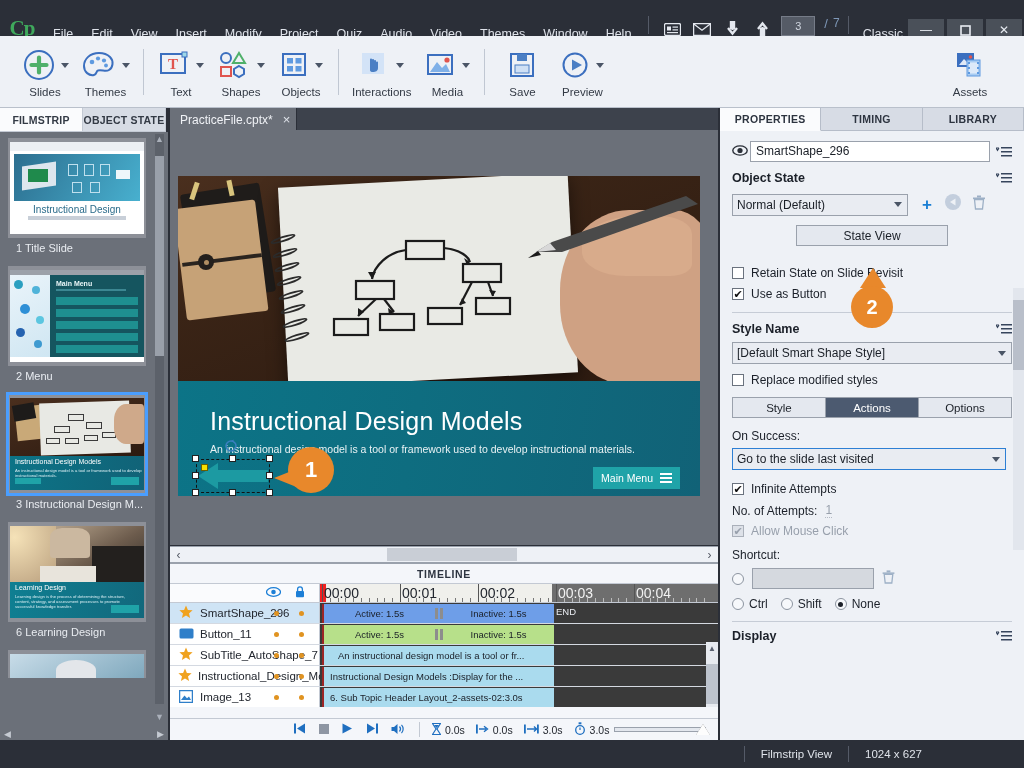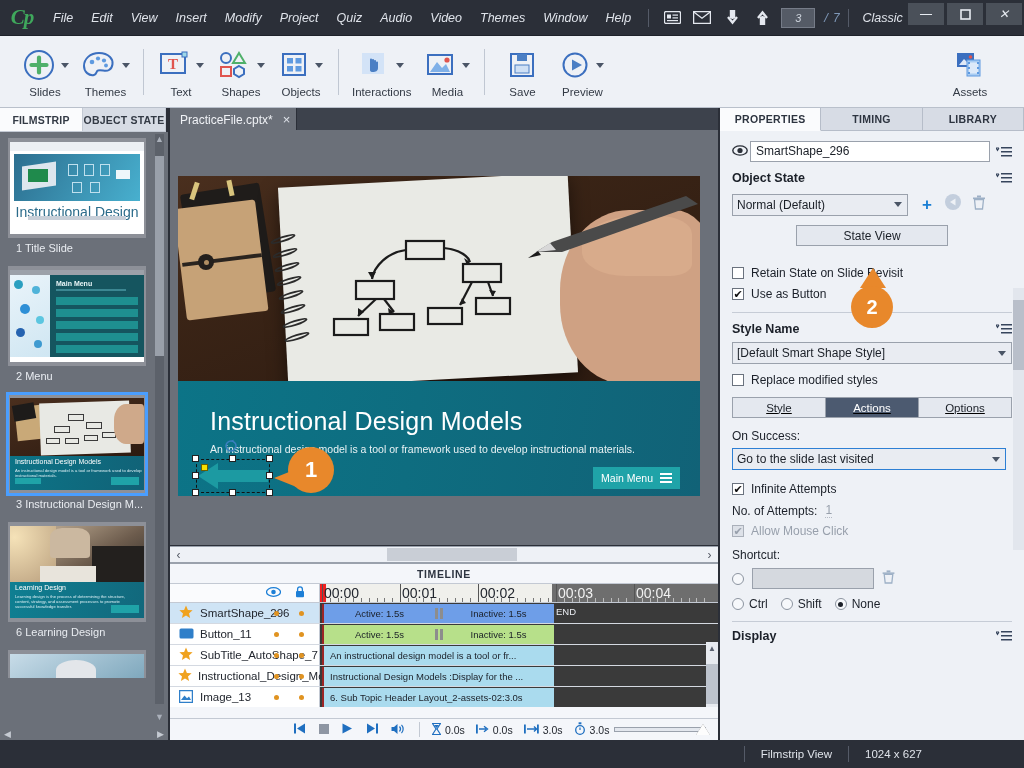--- a/index.html
+++ b/index.html
@@ -5,24 +5,23 @@
   * { box-sizing: border-box; margin: 0; padding: 0; }
   html, body {
     width: 1024px; height: 768px;
     font-family: "Liberation Sans", sans-serif;
     overflow: hidden; background: #2b2f38;
   }
   #app { position: relative; width: 1024px; height: 768px; }
 
   
   .menubar {
-    position: absolute; left: 0; top: 0; width: 1024px; height: 36px;
-    background: #2b2f38; display: flex; align-items: center;
+    position: absolute; left: 0; top: 16px; width: 1024px; height: 36px;
+    background: #2b2f38; display: flex; 
     border-bottom: 1px solid #1e222a;
-    font-style: italic;
   }
   .cp-logo {
     width: 44px; text-align: center; font-size: 21px; font-weight: bold;
     color: #3fa85c; font-family: "Liberation Serif", serif; letter-spacing: -1px;
   }
   .menu-item {
     padding: 0 9px; height: 36px; line-height: 36px; font-size: 12.5px;
     color: #dfe3ea; cursor: default; white-space: nowrap;
   }
   .mb-sep { width: 1px; height: 18px; background: #555b68; margin: 0 8px; }
@@ -303,21 +302,21 @@
     justify-content: center; margin: 0 auto; cursor: default;
   }
   .chk-row { display: flex; align-items: center; gap: 7px; margin-bottom: 7px; font-size: 12px; color: #1b2029; }
   .chkbox {
     width: 12px; height: 12px; border: 1px solid #6a727e; background: #fff;
     display: flex; align-items: center; justify-content: center;
     font-size: 11px; color: #111; line-height: 1;
   }
   .chkbox.disabled { background: #dde1e8; border-color: #aab0ba; color: #98a0ac; }
   .divider { height: 1px; background: #c6ccd6; margin: 11px 0 9px 0; }
-  .seg-tabs { display: flex; border: 1px solid #9aa1ac; height: 21px; text-decoration: underline; }
+  .seg-tabs { display: flex; border: 1px solid #9aa1ac; height: 21px; }
   .seg {
     flex: 1; display: flex; align-items: center; justify-content: center;
     font-size: 11.5px; color: #1a1f27; background: #e4e8ef;
     border-right: 1px solid #9aa1ac; cursor: default;
   }
   .seg:last-child { border-right: none; }
   .seg.active { background: #4c5a70; color: #fff; }
   .lbl { font-size: 12px; color: #1b2029; }
   .select-box.focus { border: 1px solid #2d7fd4; background: #e9ecf2; }
   .rd { width: 12px; height: 12px; border-radius: 50%; border: 1px solid #8c94a0;
@@ -569,21 +568,21 @@
             <div style="position:absolute;left:4px;top:12px;width:126px;height:47px;background:linear-gradient(120deg,#2c6e8f,#48b0cf);overflow:hidden">
               <div style="position:absolute;left:8px;top:10px;width:34px;height:24px;background:#dde6ee;transform:skewY(-8deg)"></div>
               <div style="position:absolute;left:14px;top:15px;width:20px;height:13px;background:#1f8a4c"></div>
               <div style="position:absolute;left:54px;top:10px;width:10px;height:12px;border:1px solid #bfe0ee"></div>
               <div style="position:absolute;left:70px;top:10px;width:10px;height:12px;border:1px solid #bfe0ee"></div>
               <div style="position:absolute;left:86px;top:10px;width:10px;height:12px;border:1px solid #bfe0ee"></div>
               <div style="position:absolute;left:102px;top:16px;width:14px;height:9px;background:#eef6fa"></div>
               <div style="position:absolute;left:58px;top:28px;width:10px;height:11px;border:1px solid #bfe0ee"></div>
               <div style="position:absolute;left:76px;top:28px;width:10px;height:11px;border:1px solid #bfe0ee"></div>
             </div>
-            <div style="position:absolute;left:0;top:62px;width:134px;text-align:center;font-size:14px;color:#2a6b8a">Instructional Design</div>
+            <div style="position:absolute;left:0;top:62px;width:134px;text-align:center;font-size:10px;color:#2a6b8a">Instructional Design</div>
             <div style="position:absolute;left:18px;top:74px;width:98px;height:4px;background:#c8cfd8"></div>
           </div>
         </div>
         <div class="slide-label">1 Title Slide</div>
       </div>
 
       <div class="slide-item">
         <div class="slide-thumb">
           <div class="thumb-inner">
             <div style="position:absolute;left:0;top:0;width:134px;height:5px;background:#9ca1a9"></div>
@@ -919,21 +918,21 @@
             <div class="tl-name-cell">
               <span class="row-icon"><svg width="14" height="14" viewBox="0 0 14 14">
                   <path d="M7 0.5 L8.9 4.9 L13.6 5.3 L10 8.4 L11.1 13 L7 10.5 L2.9 13 L4 8.4 L0.4 5.3 L5.1 4.9 Z" fill="#f0a21e"></path>
                 </svg></span>
               <span>SubTitle_AutoShape_7</span>
               <span class="dot-a"></span>
               <span class="dot-b"></span>
             </div>
             <div class="tl-track-cell">
               <div class="bar cyan" style="width: 232px;">
-                <span style="padding-left: 6px;">An instructional design model is a tool or fr...</span>
+                <span style="padding-left: 14px;">An instructional design model is a tool or fr...</span>
               </div>
             </div>
           </div>
           <div class="tl-row">
             <div class="tl-name-cell">
               <span class="row-icon"><svg width="14" height="14" viewBox="0 0 14 14">
                   <path d="M7 0.5 L8.9 4.9 L13.6 5.3 L10 8.4 L11.1 13 L7 10.5 L2.9 13 L4 8.4 L0.4 5.3 L5.1 4.9 Z" fill="#f0a21e"></path>
                 </svg></span>
               <span>Instructional_Design_Mo..</span>
               <span class="dot-a"></span>

